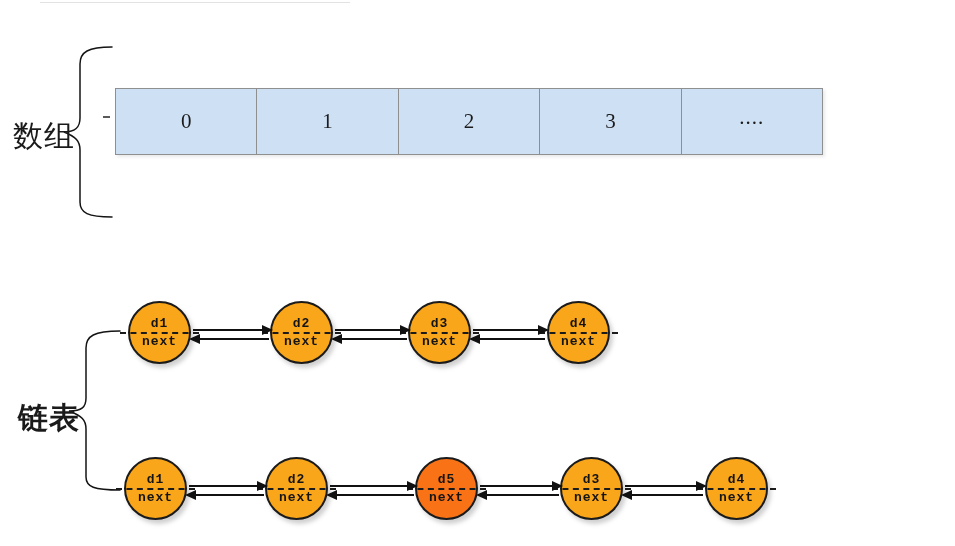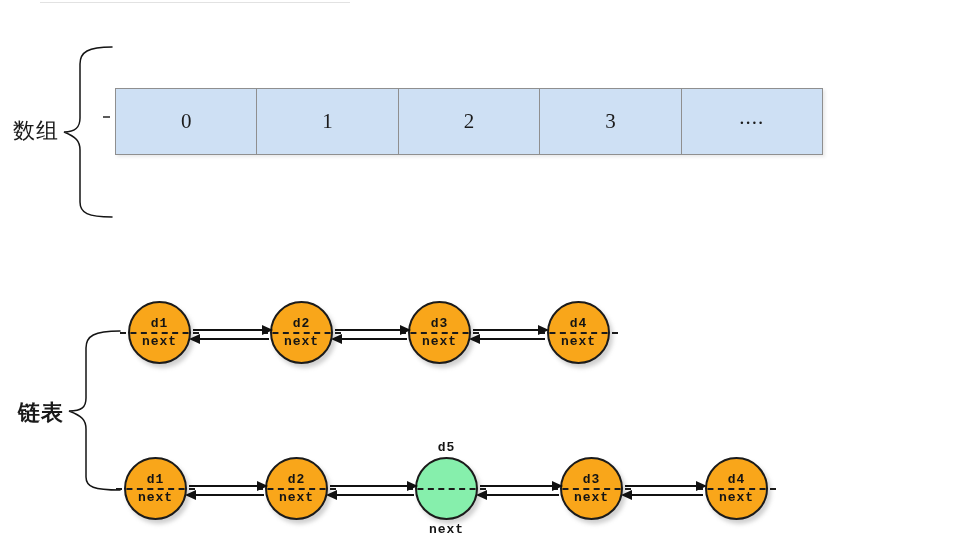--- a/index.html
+++ b/index.html
@@ -9,21 +9,21 @@
     background:#ffffff;
     overflow:hidden;
     font-family:"Liberation Sans","DejaVu Sans",sans-serif;
   }
   
   .top-rule{position:absolute;left:40px;top:2px;width:310px;height:1px;background:#e2e2e2;}
 
   
   .section-label{
     position:absolute;
-    font-size:22px;color:#1a1a1a;letter-spacing:1px;
+    font-size:30px;color:#1a1a1a;letter-spacing:1px;
     font-family:"Liberation Sans","DejaVu Sans",sans-serif;
   }
   #array-label{left:13px;top:116px;}
   #list-label{left:18px;top:398px;font-weight:bold;}
 
   
   .brace-layer{position:absolute;left:0;top:0;width:955px;height:546px;pointer-events:none;}
   .brace{fill:none;stroke:#141414;stroke-width:1.5;stroke-linecap:round;}
 
   
@@ -49,21 +49,21 @@
   .array-cell .dots{transform:translateY(-4px);letter-spacing:1px;}
 
   
   .node{
     position:absolute;width:63px;height:63px;border-radius:50%;
     border:2px solid #1b1b1b;box-sizing:border-box;
     display:flex;flex-direction:column;align-items:center;justify-content:center;
     box-shadow:3px 4px 4px rgba(150,150,150,.45);
   }
   .node[data-type="orange"]{background:#F9A61A;}
-  .node[data-type="purple"]{background:#86efac;gap:32px;}
+  .node[data-type="purple"]{background:#f97316;}
   .nlabel,.nsub{
     font-family:"Liberation Mono","DejaVu Sans Mono",monospace;
     font-weight:bold;font-size:13px;line-height:14px;color:#141414;
     letter-spacing:1px;white-space:nowrap;
   }
   .ndiv{
     width:79px;          
     border-top:2px dashed #1b1b1b;
     margin:1px 0;
     flex:0 0 auto;

